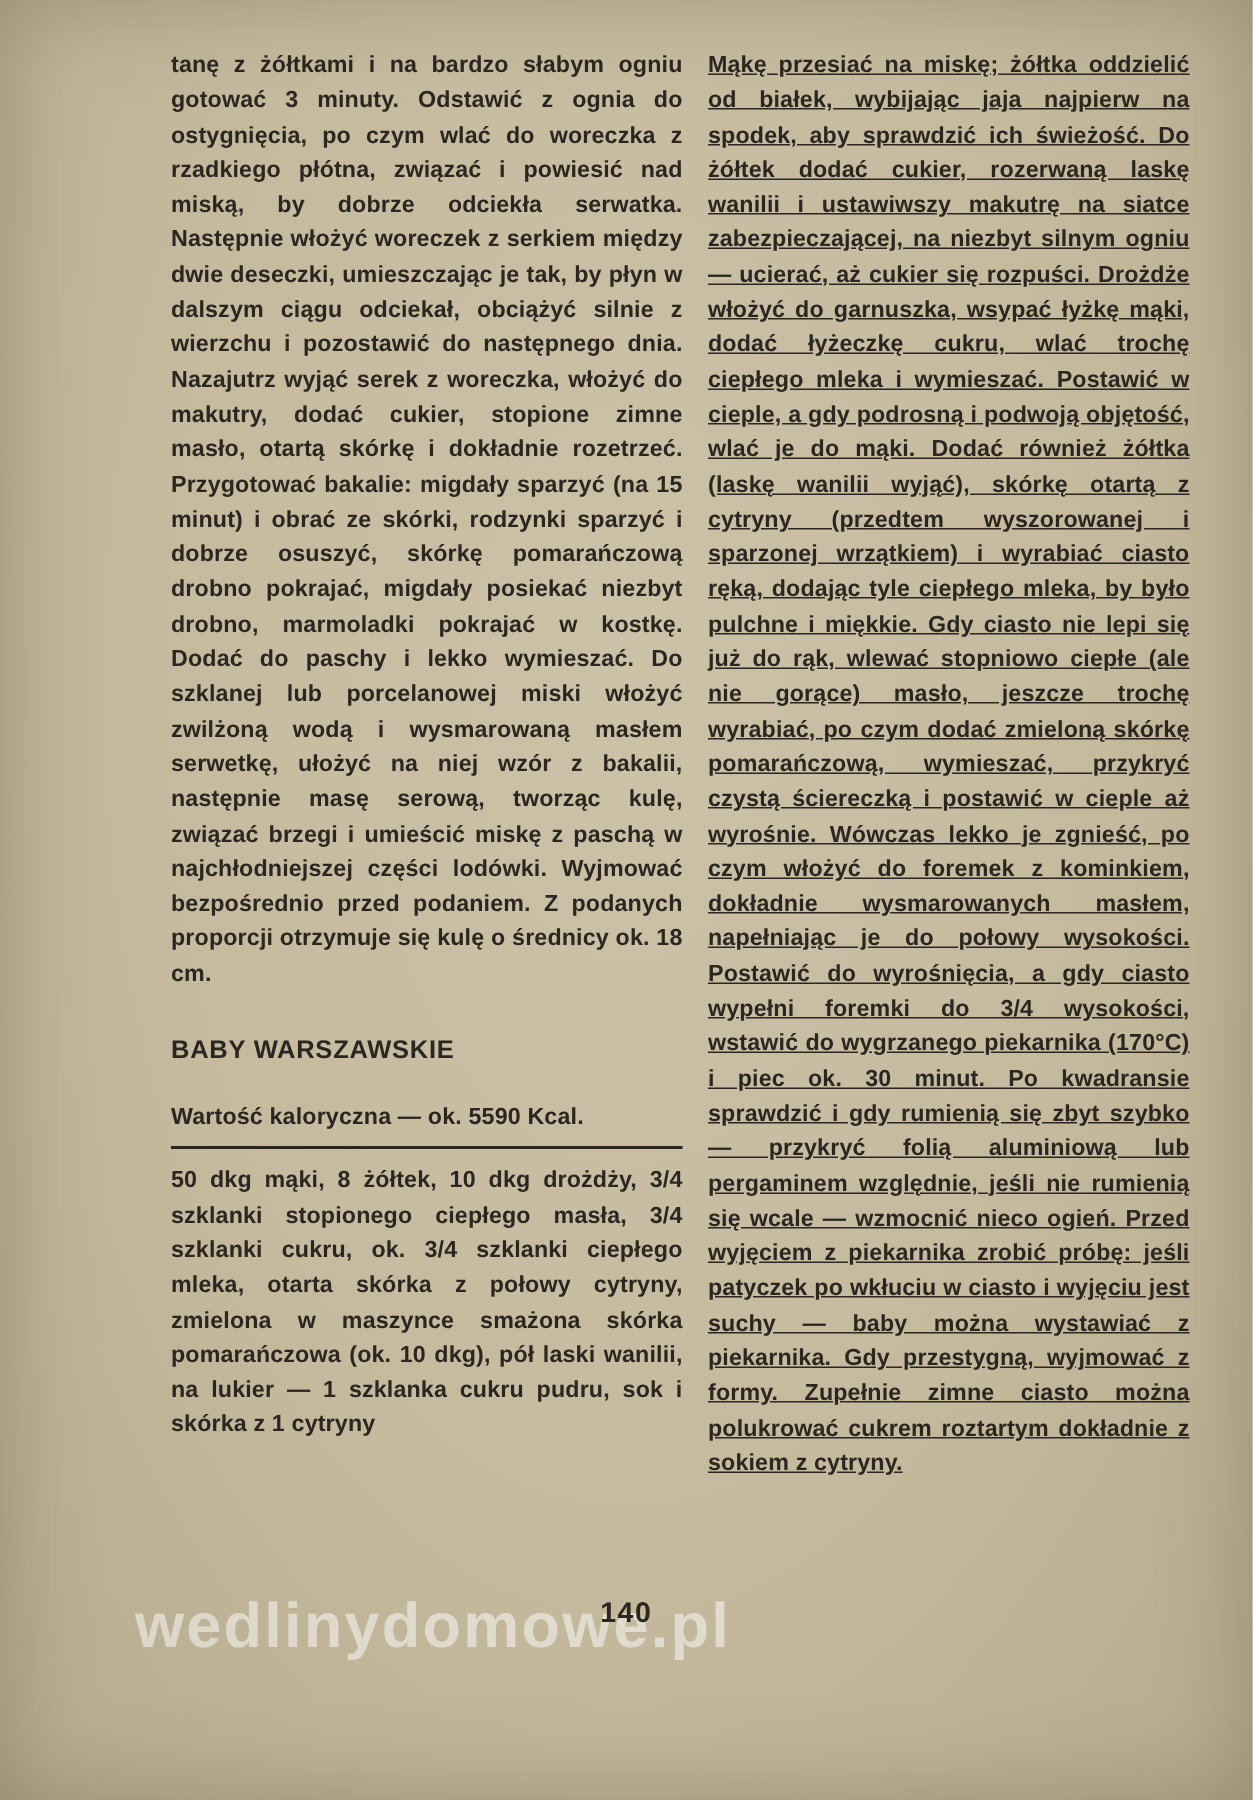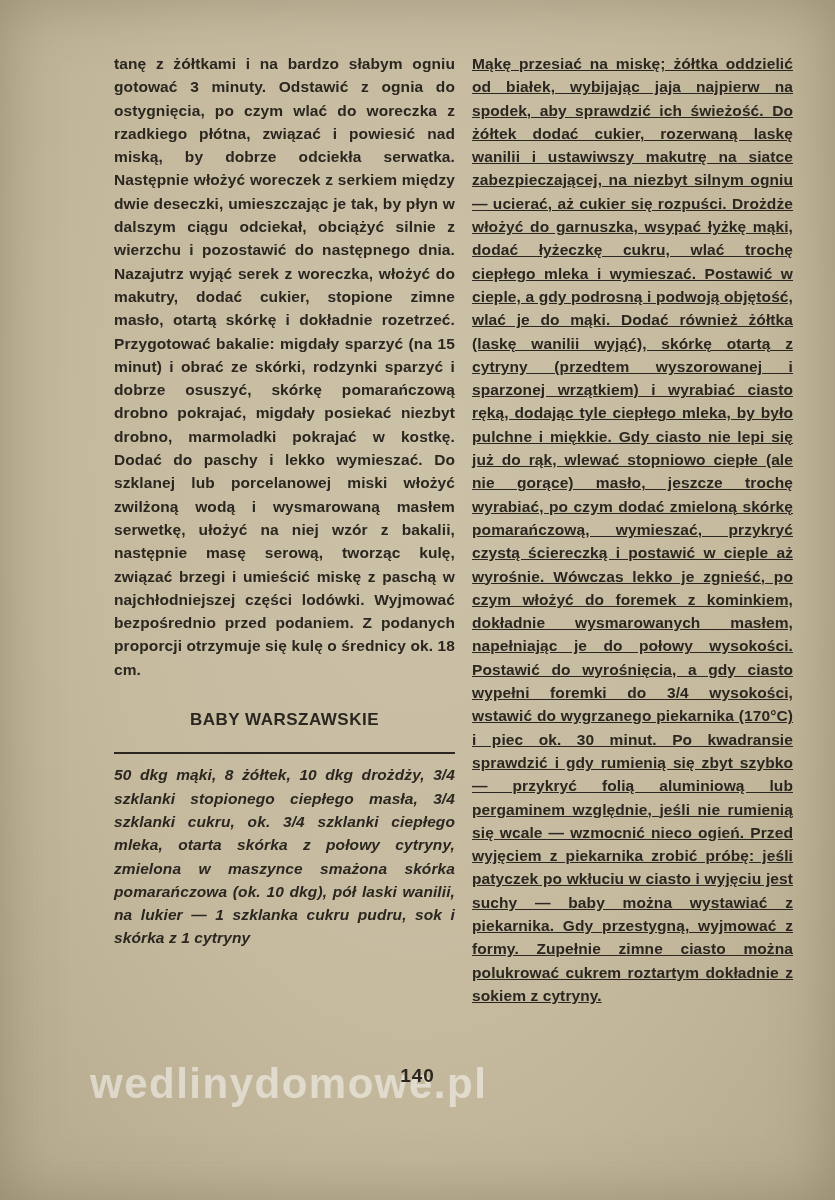--- a/index.html
+++ b/index.html
@@ -15,50 +15,49 @@
     overflow: hidden;
     background: radial-gradient(ellipse at 50% 38%, #ccc2a8 0%, var(--paper) 55%, #b5aa8d 100%);
     color: var(--ink);
     font-family: "Liberation Sans", "DejaVu Sans", sans-serif;
     font-weight: 700;
     box-shadow: inset 0 0 60px rgba(90,80,55,0.35);
   }
   .columns {
     display: flex;
     gap: 17px;
-    padding: 52px 42px 0 114px;
+    padding: 32px 42px 0 114px;
   }
   .col {
     font-size: 15.5px;
     line-height: 23.3px;
     text-align: justify;
     letter-spacing: 0.1px;
   }
   .col-left { width: 341px; }
   .col-right { width: 321px; text-decoration: underline; }
   .col p { margin: 0; }
   .recipe-heading {
     font-size: 17px;
     font-weight: 700;
-    text-align: center;
+    text-align: left;
     letter-spacing: 0.5px;
     margin: 27px 0 21px 0;
   }
   .meta-line {
     text-align: left;
     line-height: 25px;
     margin: 0;
   }
   .ingredients-divider {
     border: none;
     border-top: 2px solid var(--ink);
     margin: 7px 0 9px 0;
   }
   .ingredients {
-    font-style: italic;
   }
   .watermark {
     position: absolute;
     left: 90px;
     top: 1060px;
     font-size: 42px;
     font-weight: 700;
     letter-spacing: 1.5px;
     color: var(--watermark);
     opacity: 0.5;
@@ -82,20 +81,21 @@
 <div class="page">
 
   <div class="columns">
 
     <div class="col col-left">
       <p>tanę z żółtkami i na bardzo słabym ogniu gotować 3 minuty. Odstawić z ognia do ostygnięcia, po czym wlać do woreczka z rzadkiego płótna, związać i powiesić nad miską, by dobrze odciekła serwatka. Następnie włożyć woreczek z serkiem między dwie deseczki, umieszczając je tak, by płyn w dalszym ciągu odciekał, obciążyć silnie z wierzchu i pozostawić do następnego dnia. Nazajutrz wyjąć serek z woreczka, włożyć do makutry, dodać cukier, stopione zimne masło, otartą skórkę i dokładnie rozetrzeć. Przygotować bakalie: migdały sparzyć (na 15 minut) i obrać ze skórki, rodzynki sparzyć i dobrze osuszyć, skórkę pomarańczową drobno pokrajać, migdały posiekać niezbyt drobno, marmoladki pokrajać w kostkę. Dodać do paschy i lekko wymieszać. Do szklanej lub porcelanowej miski włożyć zwilżoną wodą i wysmarowaną masłem serwetkę, ułożyć na niej wzór z bakalii, następnie masę serową, tworząc kulę, związać brzegi i umieścić miskę z paschą w najchłodniejszej części lodówki. Wyjmować bezpośrednio przed podaniem. Z podanych proporcji otrzymuje się kulę o średnicy ok. 18 cm.</p>
 
       <h2 class="recipe-heading">BABY WARSZAWSKIE</h2>
 
 
+      <p class="meta-line">Wartość kaloryczna — ok. 5590 Kcal.</p>
 
       <hr class="ingredients-divider">
 
       <p class="ingredients">50 dkg mąki, 8 żółtek, 10 dkg drożdży, 3/4 szklanki stopionego ciepłego masła, 3/4 szklanki cukru, ok. 3/4 szklanki ciepłego mleka, otarta skórka z połowy cytryny, zmielona w maszynce smażona skórka pomarańczowa (ok. 10 dkg), pół laski wanilii, na lukier — 1 szklanka cukru pudru, sok i skórka z 1 cytryny</p>
     </div>
 
     <div class="col col-right">
       <p>Mąkę przesiać na miskę; żółtka oddzielić od białek, wybijając jaja najpierw na spodek, aby sprawdzić ich świeżość. Do żółtek dodać cukier, rozerwaną laskę wanilii i ustawiwszy makutrę na siatce zabezpieczającej, na niezbyt silnym ogniu — ucierać, aż cukier się rozpuści. Drożdże włożyć do garnuszka, wsypać łyżkę mąki, dodać łyżeczkę cukru, wlać trochę ciepłego mleka i wymieszać. Postawić w cieple, a gdy podrosną i podwoją objętość, wlać je do mąki. Dodać również żółtka (laskę wanilii wyjąć), skórkę otartą z cytryny (przedtem wyszorowanej i sparzonej wrzątkiem) i wyrabiać ciasto ręką, dodając tyle ciepłego mleka, by było pulchne i miękkie. Gdy ciasto nie lepi się już do rąk, wlewać stopniowo ciepłe (ale nie gorące) masło, jeszcze trochę wyrabiać, po czym dodać zmieloną skórkę pomarańczową, wymieszać, przykryć czystą ściereczką i postawić w cieple aż wyrośnie. Wówczas lekko je zgnieść, po czym włożyć do foremek z kominkiem, dokładnie wysmarowanych masłem, napełniając je do połowy wysokości. Postawić do wyrośnięcia, a gdy ciasto wypełni foremki do 3/4 wysokości, wstawić do wygrzanego piekarnika (170°C) i piec ok. 30 minut. Po kwadransie sprawdzić i gdy rumienią się zbyt szybko — przykryć folią aluminiową lub pergaminem względnie, jeśli nie rumienią się wcale — wzmocnić nieco ogień. Przed wyjęciem z piekarnika zrobić próbę: jeśli patyczek po wkłuciu w ciasto i wyjęciu jest suchy — baby można wystawiać z piekarnika. Gdy przestygną, wyjmować z formy. Zupełnie zimne ciasto można polukrować cukrem roztartym dokładnie z sokiem z cytryny.</p>
     </div>
 

